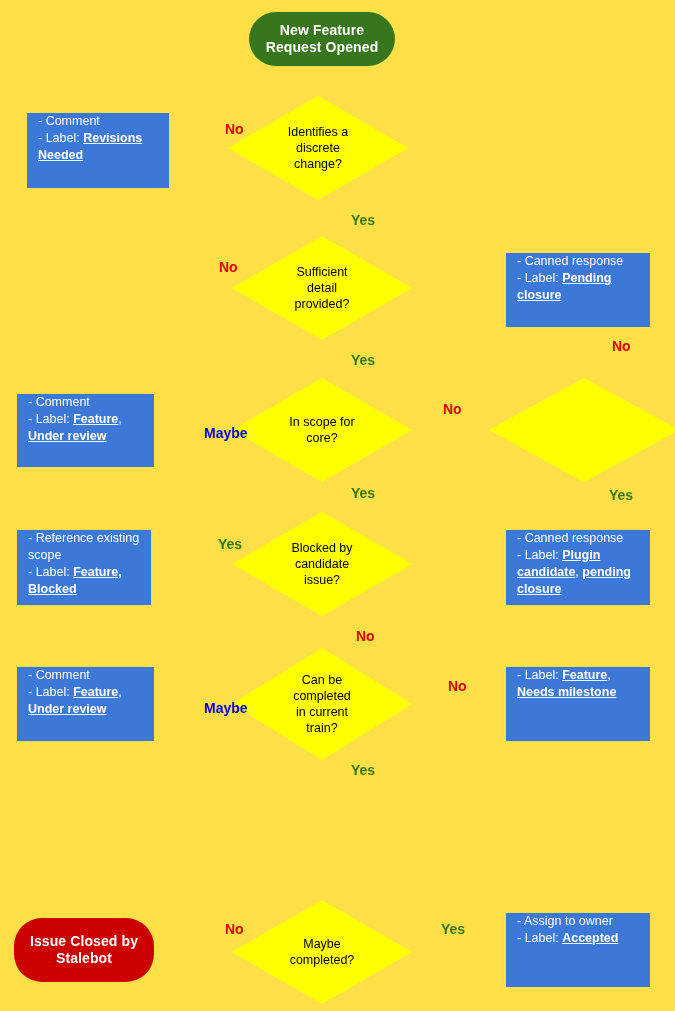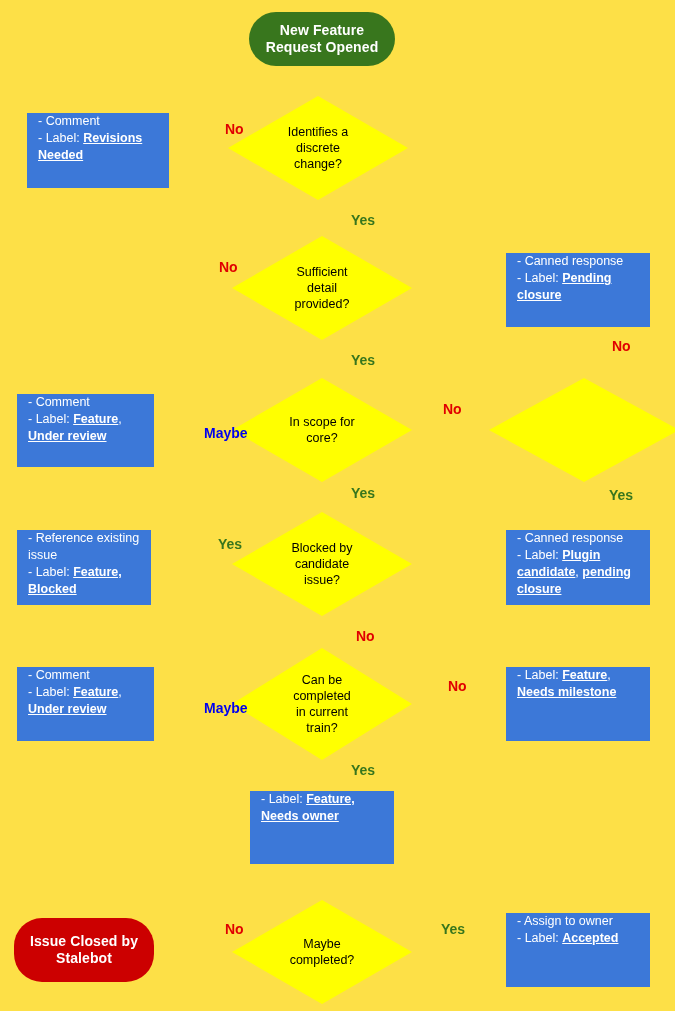--- a/index.html
+++ b/index.html
@@ -164,21 +164,21 @@
   <div class="diamond" style="left:489px; top:378px; width:190px; height:104px;">
     <div class="shape"></div>
   </div>
 
   <div class="edge-label maybe" style="left:184px; top:401px;">Maybe</div>
   <div class="edge-label no" style="left:423px; top:401px;">No</div>
   <div class="edge-label yes" style="left:331px; top:485px;">Yes</div>
   <div class="edge-label yes" style="left:589px; top:487px;">Yes</div>
 
   <div class="action" style="left:17px; top:530px; width:134px; height:75px;">
-    <div class="line">- Reference existing issue</div>
+    <div class="line">- Reference existing scope</div>
     <div class="line">
       <span>- Label: </span><u>Feature, Blocked</u>
     </div>
   </div>
 
   <div class="diamond" style="left:232px; top:512px; width:180px; height:104px;">
     <div class="shape"></div>
     <div class="dtext">
       <div>Blocked by</div>
       <div>candidate</div>
@@ -216,25 +216,20 @@
   <div class="action" style="left:506px; top:667px; width:144px; height:74px;">
     <div class="line">
       <span>- Label: </span><u>Feature</u><span>, </span><u>Needs milestone</u>
     </div>
   </div>
 
   <div class="edge-label maybe" style="left:184px; top:676px;">Maybe</div>
   <div class="edge-label no" style="left:428px; top:678px;">No</div>
   <div class="edge-label yes" style="left:331px; top:762px;">Yes</div>
 
-  <div class="action" style="left:250px; top:791px; width:144px; height:73px;">
-    <div class="line">
-      <span>- Label: </span><u>Feature,</u><span> </span><u>Needs owner</u>
-    </div>
-  </div>
 
   <div class="terminal closed" style="left:14px; top:918px; width:140px; height:64px;">
     <div>
       <div>Issue Closed by</div>
       <div>Stalebot</div>
     </div>
   </div>
 
   <div class="diamond" style="left:232px; top:900px; width:180px; height:104px;">
     <div class="shape"></div>

